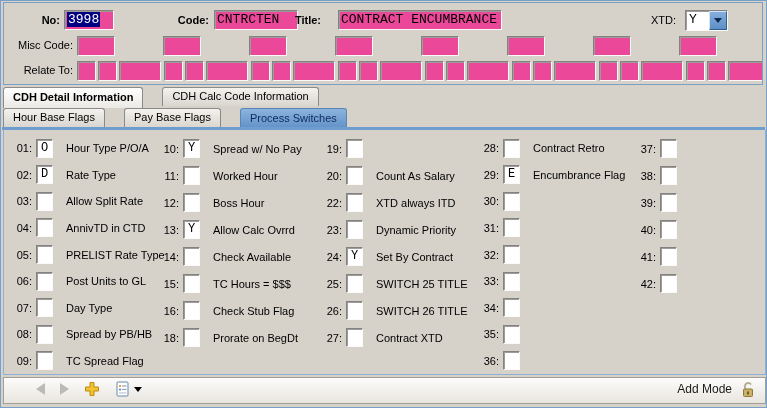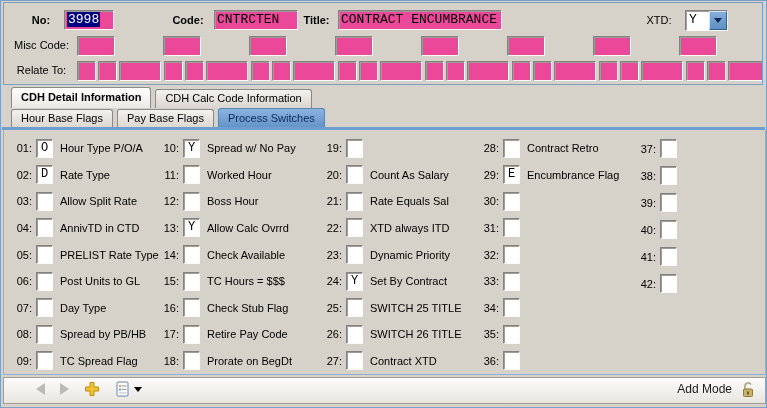--- a/index.html
+++ b/index.html
@@ -8,21 +8,21 @@
     background:#d6d2ca;
     font-family:"Liberation Sans",sans-serif;font-size:11px;color:#000;
   }
   .window{position:absolute;inset:0;border:1px solid #7ba0c8;box-sizing:border-box}
 
   
   .hdr-panel{position:absolute;left:2px;top:1px;width:760px;height:83px;
     border:1px solid #7ba0c8;box-sizing:border-box;overflow:hidden}
   .hdr-row{position:absolute;left:0;width:100%;height:22px}
   .row1{top:7px}.row2{top:32px}.row3{top:57px}
-  .lbl{position:absolute;top:0;line-height:21px;text-align:center;white-space:nowrap}
+  .lbl{position:absolute;top:0;line-height:21px;text-align:right;white-space:nowrap}
   .bold{font-weight:bold}
   .tfld{position:absolute;box-sizing:border-box;height:20px;background:#ec4899;
     border:1px solid;border-color:#848280 #fbfaf8 #fbfaf8 #848280;
     box-shadow:inset 1px 1px 0 #9e9c99;
     line-height:18px;padding:0 2px;overflow:hidden;white-space:nowrap}
   .mono{font-family:"Liberation Mono",monospace;font-size:13px}
   .sel{background:#000080;color:#fff;padding:0 1px}
   
   .combo{position:absolute;box-sizing:border-box;height:21px;background:#fff;
     border:1px solid;border-color:#848280 #fbfaf8 #fbfaf8 #848280;
@@ -34,21 +34,21 @@
     display:flex;align-items:center;justify-content:center}
   .caret{width:0;height:0;border-left:4px solid transparent;border-right:4px solid transparent;border-top:5px solid #10284f}
   .misc-fields{position:absolute;left:73px;top:1px;display:flex;gap:48px}
   .misc-fld{position:static;width:38px}
   .relate-groups{position:absolute;left:73px;top:1px;display:flex;gap:2.5px}
   .rgroup{display:flex;gap:2px;margin-right:0.5px}
   .rfld{position:static;width:19px}
   .rfld.wide{width:42px}
 
   
-  .tabrow{position:absolute;left:10px;display:flex;align-items:flex-end;gap:4px}
+  .tabrow{position:absolute;left:2px;display:flex;align-items:flex-start;gap:19px}
   .main-tabs{top:86px;height:21px}
   .sub-tabs{top:107px;height:20px}
   .tab{box-sizing:border-box;height:19px;line-height:17px;padding:0 9px;
     background:linear-gradient(#f4f2ee,#d9d6d0);
     border:1px solid #8a8a8a;border-bottom:none;border-radius:3px 3px 0 0;cursor:default;white-space:nowrap}
   .main-tabs .tab.active{height:21px;line-height:19px;background:linear-gradient(#ffffff,#ebe9e4);font-weight:bold}
   .sub-tabs .tab.active{height:20px;line-height:18px;background:linear-gradient(#8cb3de,#6292c8);
     font-weight:normal;color:#0e2a5c;border-color:#5b85b5}
   .blue-line{position:absolute;left:1px;right:1px;top:126px;height:3px;background:#6e9dd0}
 
@@ -56,21 +56,21 @@
   .content{position:absolute;left:2px;top:129px;width:763px;height:245px;box-sizing:border-box;
     border:1px solid #8fb0d4;border-top:none;display:flex;padding:5px 0 0 7px;overflow:hidden}
   .sw-col{display:flex;flex-direction:column;flex:0 0 auto}
   .sw-col.c0{width:147px}.sw-col.c1{width:163px}.sw-col.c2{width:157px}.sw-col.c3{width:157px}.sw-col.c4{width:auto}
   .sw-cell{display:flex;align-items:center;height:27px}
   .sw-num{width:21px;text-align:right;margin-right:4px;flex:0 0 auto}
   .sw-box{flex:0 0 auto;width:17px;height:19px;box-sizing:border-box;background:#fff;
     border:1px solid;border-color:#848280 #fbfaf8 #fbfaf8 #848280;
     box-shadow:inset 1px 1px 0 #9e9c99;
     text-align:center;line-height:16px;font-size:12px}
-  .sw-label{margin-left:7px;white-space:nowrap}
+  .sw-label{margin-left:13px;white-space:nowrap}
 
   
   .toolbar{position:absolute;left:2px;top:376px;width:763px;height:27px;box-sizing:border-box;
     border:1px solid #a39f97;background:linear-gradient(#fdfcfb,#e8e5df);
     display:flex;align-items:center;padding:0 10px 3px 32px;gap:15px}
   .tb-btn{display:flex;align-items:center;gap:3px;cursor:default}
   .arrow-left{width:0;height:0;border-top:6px solid transparent;border-bottom:6px solid transparent;border-right:9px solid #bcbab6}
   .arrow-right{width:0;height:0;border-top:6px solid transparent;border-bottom:6px solid transparent;border-left:9px solid #bcbab6}
   .tb-right{margin-left:auto;display:flex;align-items:center;gap:9px}
   .addmode{font-size:12px;color:#1a1a1a}
@@ -79,21 +79,21 @@
 <body>
 
 <div class="window">
 
   <div class="hdr-panel">
     <div class="hdr-row row1">
       <span class="lbl bold" style="left:18px;width:38px">No:</span>
       <span class="tfld mono" style="left:60px;width:50px"><span class="sel">3998</span></span>
       <span class="lbl bold" style="left:163px;width:42px">Code:</span>
       <span class="tfld mono" style="left:210px;width:84px">CNTRCTEN</span>
-      <span class="lbl bold" style="left:295px;width:35px">Title:</span>
+      <span class="lbl bold" style="left:282px;width:35px">Title:</span>
       <span class="tfld mono" style="left:334px;width:164px">CONTRACT ENCUMBRANCE</span>
       <span class="lbl" style="left:638px;width:34px">XTD:</span>
       <span class="combo" style="left:681px;width:43px">
         <span class="combo-val mono">Y</span>
         <span class="combo-btn">
           <span class="caret"></span>
         </span>
       </span>
     </div>
     <div class="hdr-row row3">
@@ -245,45 +245,35 @@
           <span class="sw-num">15:</span>
           <span class="sw-box mono"></span>
           <span class="sw-label">TC Hours = $$$</span>
         </div>
         <div class="sw-cell">
           <span class="sw-num">16:</span>
           <span class="sw-box mono"></span>
           <span class="sw-label">Check Stub Flag</span>
         </div>
         <div class="sw-cell">
-          <span class="sw-num">17:</span>
-          <span class="sw-box mono"></span>
-          <span class="sw-label">Retire Pay Code</span>
-        </div>
-        <div class="sw-cell">
           <span class="sw-num">18:</span>
           <span class="sw-box mono"></span>
           <span class="sw-label">Prorate on BegDt</span>
         </div>
       </div>
     <div class="sw-col c2">
         <div class="sw-cell">
           <span class="sw-num">19:</span>
           <span class="sw-box mono"></span>
           <span class="sw-label"></span>
         </div>
         <div class="sw-cell">
           <span class="sw-num">20:</span>
           <span class="sw-box mono"></span>
           <span class="sw-label">Count As Salary</span>
-        </div>
-        <div class="sw-cell">
-          <span class="sw-num">21:</span>
-          <span class="sw-box mono"></span>
-          <span class="sw-label">Rate Equals Sal</span>
         </div>
         <div class="sw-cell">
           <span class="sw-num">22:</span>
           <span class="sw-box mono"></span>
           <span class="sw-label">XTD always ITD</span>
         </div>
         <div class="sw-cell">
           <span class="sw-num">23:</span>
           <span class="sw-box mono"></span>
           <span class="sw-label">Dynamic Priority</span>

